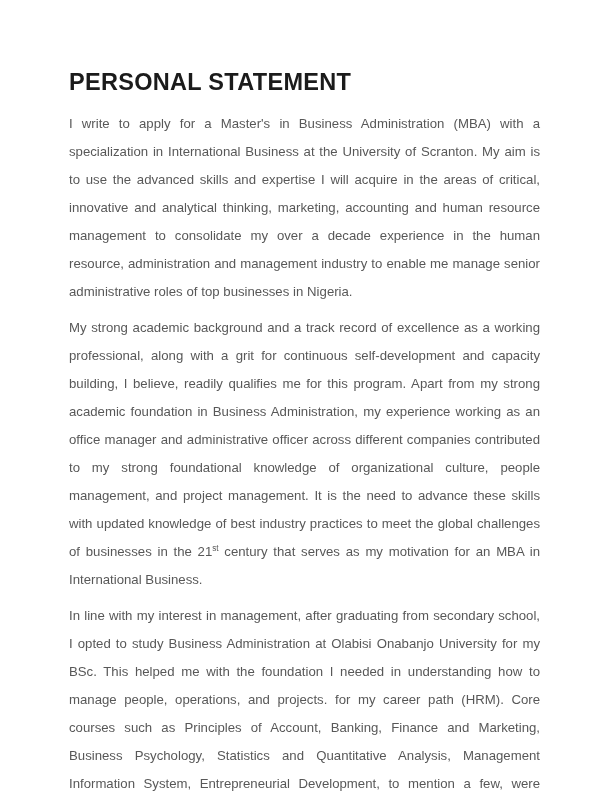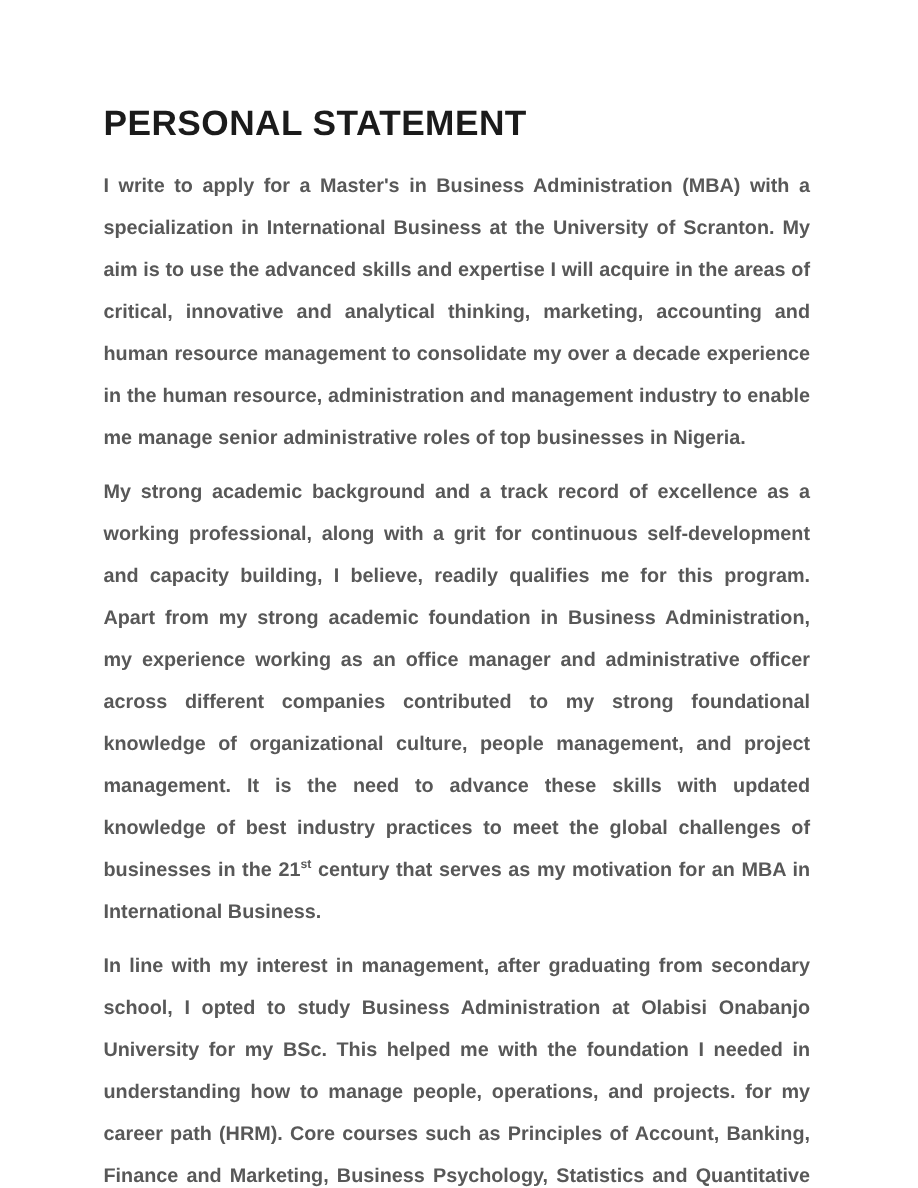--- a/index.html
+++ b/index.html
@@ -51,21 +51,20 @@
     margin: 0 3px 8px 0;
     padding: 0;
     font-size: 13.2px;
     line-height: 28px;
     color: #585858;
     text-align: justify;
     text-justify: inter-word;
     -webkit-hyphens: none;
     hyphens: none;
     word-spacing: 0.1px;
-    font-weight: bold;
   }
   p.para:last-child {
     margin-bottom: 0;
   }
   sup.ordinal {
     font-size: 0.62em;
     vertical-align: super;
     line-height: 0;
   }
 </style>

